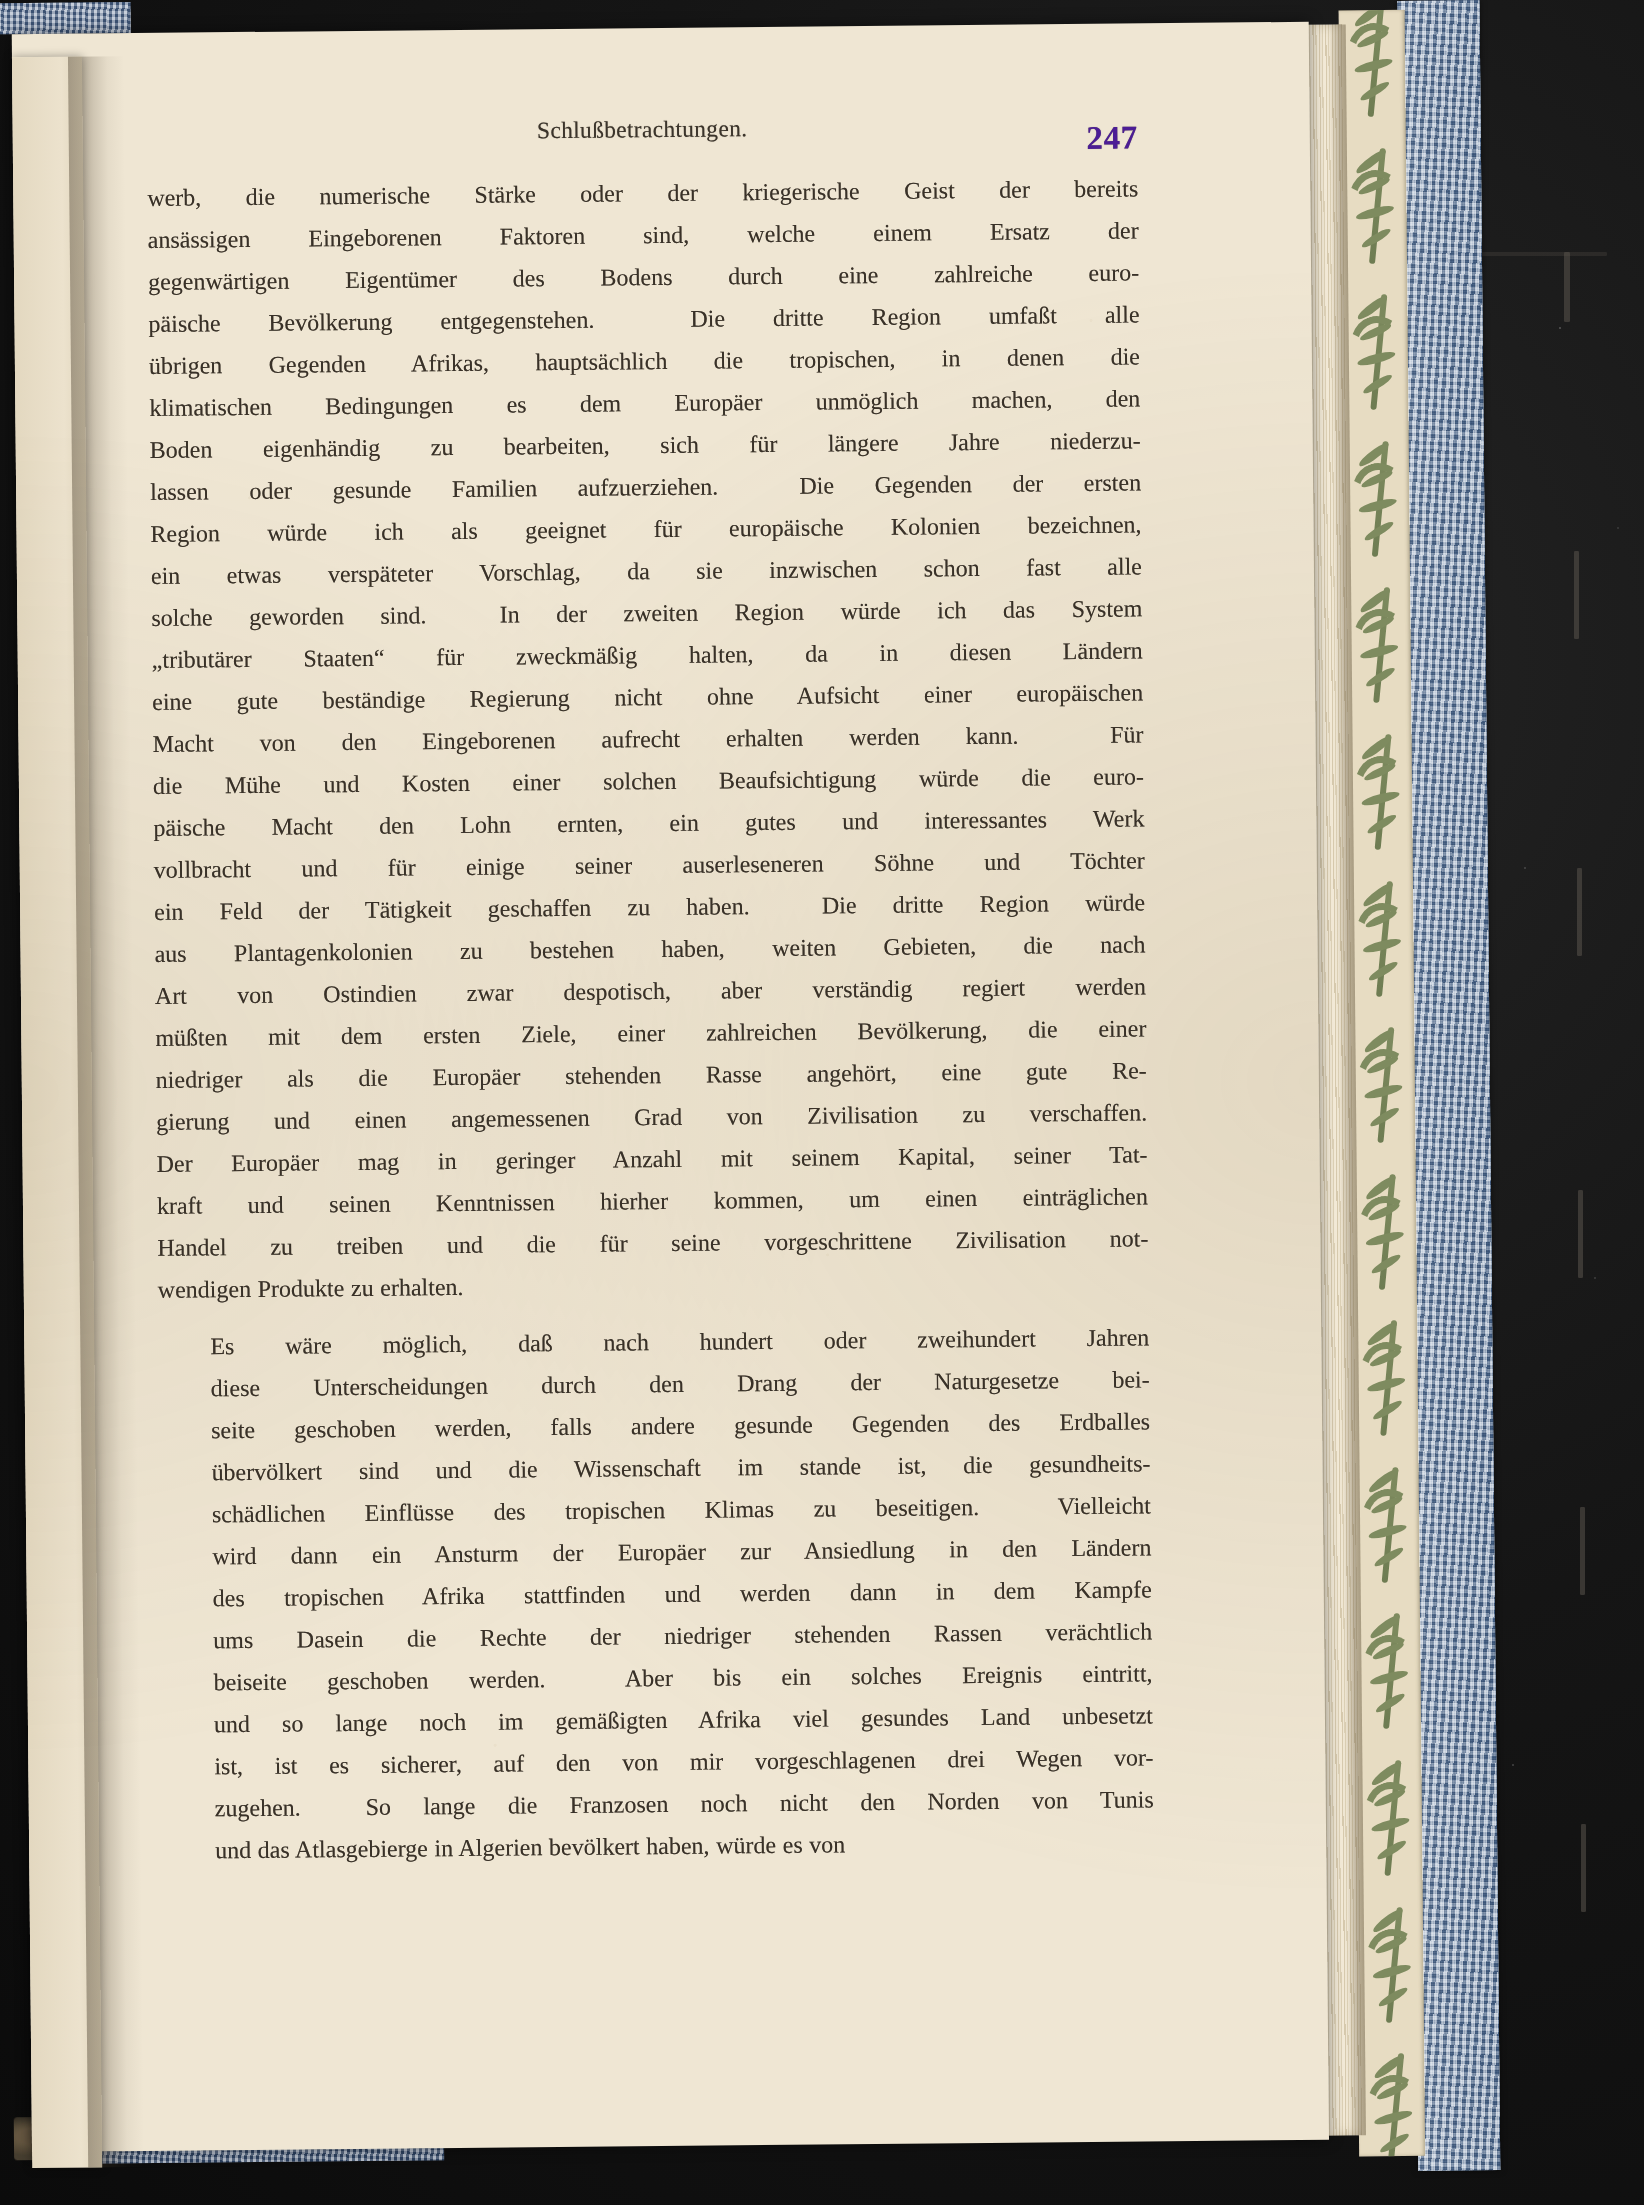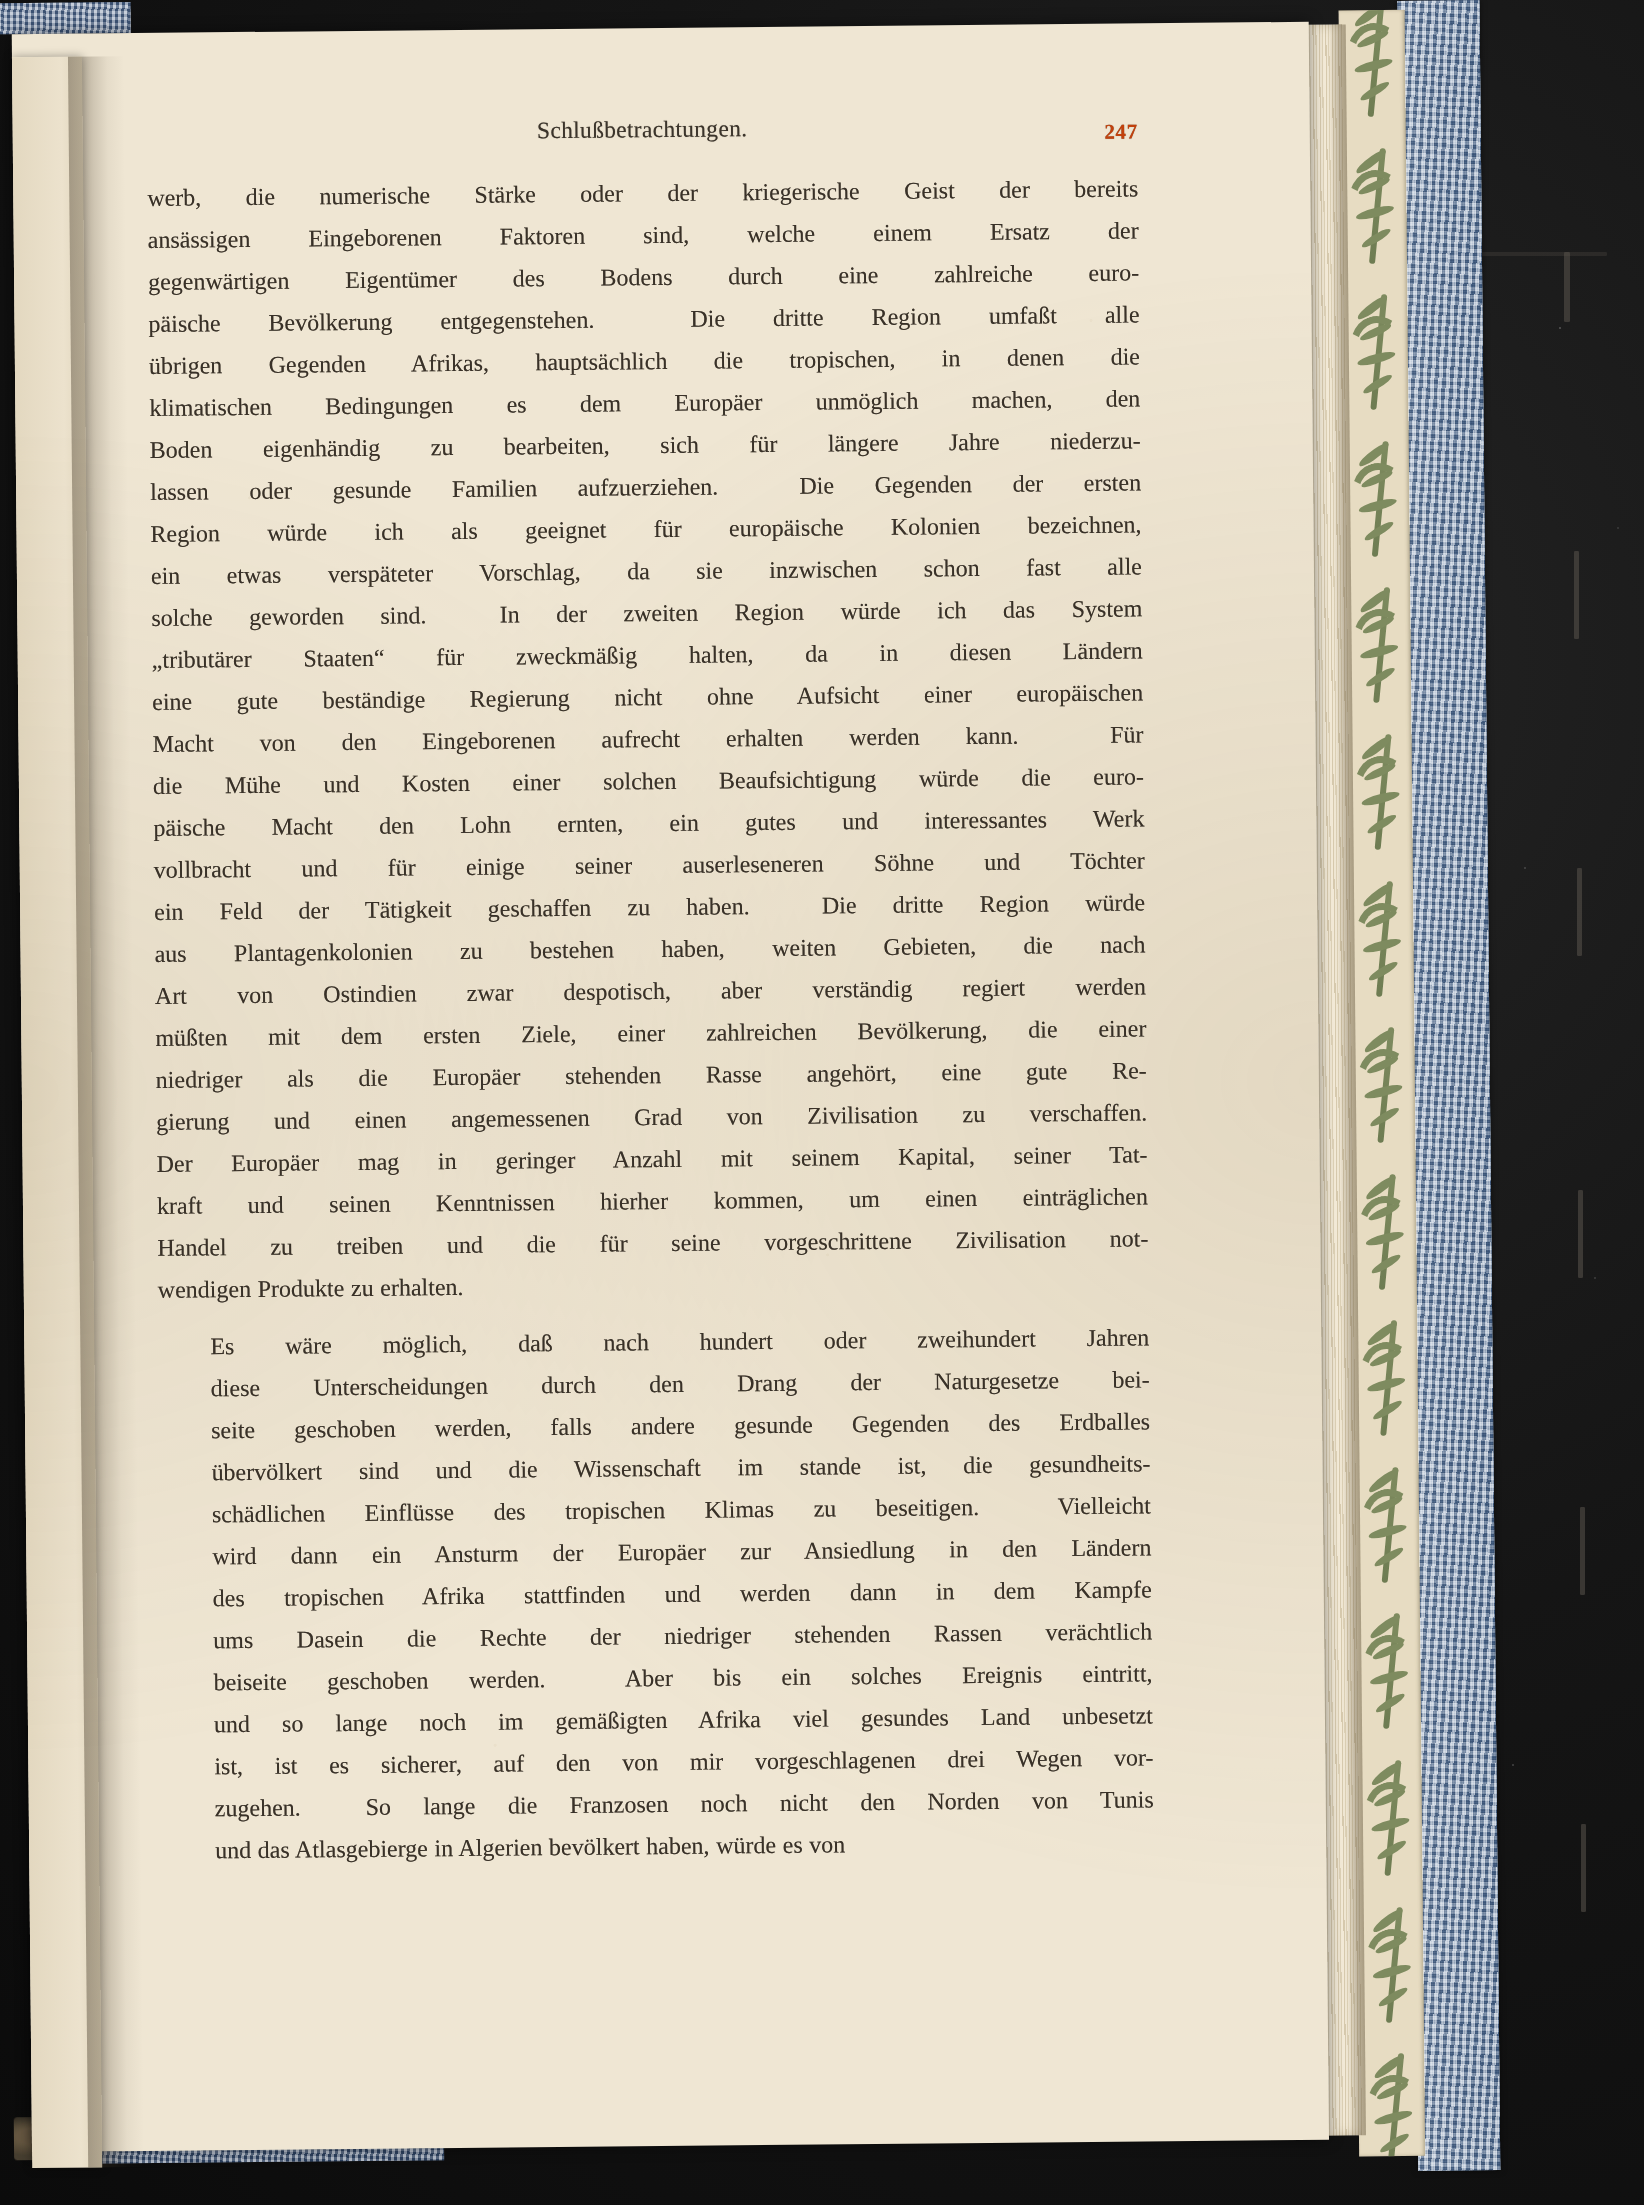--- a/index.html
+++ b/index.html
@@ -114,21 +114,21 @@
     background:linear-gradient(90deg, rgba(70,58,40,.42), rgba(70,58,40,.06) 70%, rgba(70,58,40,0));}
 
   
   #textblock{position:absolute;left:134px;top:88px;width:991px;}
 
   #runhead{position:relative;height:56px;}
   #runhead .title{position:absolute;left:0;right:0;text-align:center;
     font-size:23.5px;letter-spacing:0.3px;color:#3b342b;
     text-shadow:0 0 0.7px rgba(60,52,40,.55);}
   #runhead .folio{position:absolute;right:0;top:8.2px;
-    font-size:21px;font-weight:700;color:#c2410c;letter-spacing:0.6px;
+    font-size:33px;font-weight:700;color:#4c1d95;letter-spacing:0.6px;
     text-shadow:0 0 0.7px rgba(50,44,34,.6);}
 
   .para{margin:0;color:#3a332a;font-size:24px;line-height:42px;
         text-align:justify;text-align-last:left;
         text-shadow:0 0 0.6px rgba(58,50,38,.5);
         -webkit-hyphens:none;hyphens:none;word-spacing:0.6px;}
   .para + .para{margin-top:15.2px;}
   .para.indent{text-indent:52px;}
   
   .para{filter:contrast(1.02);}

